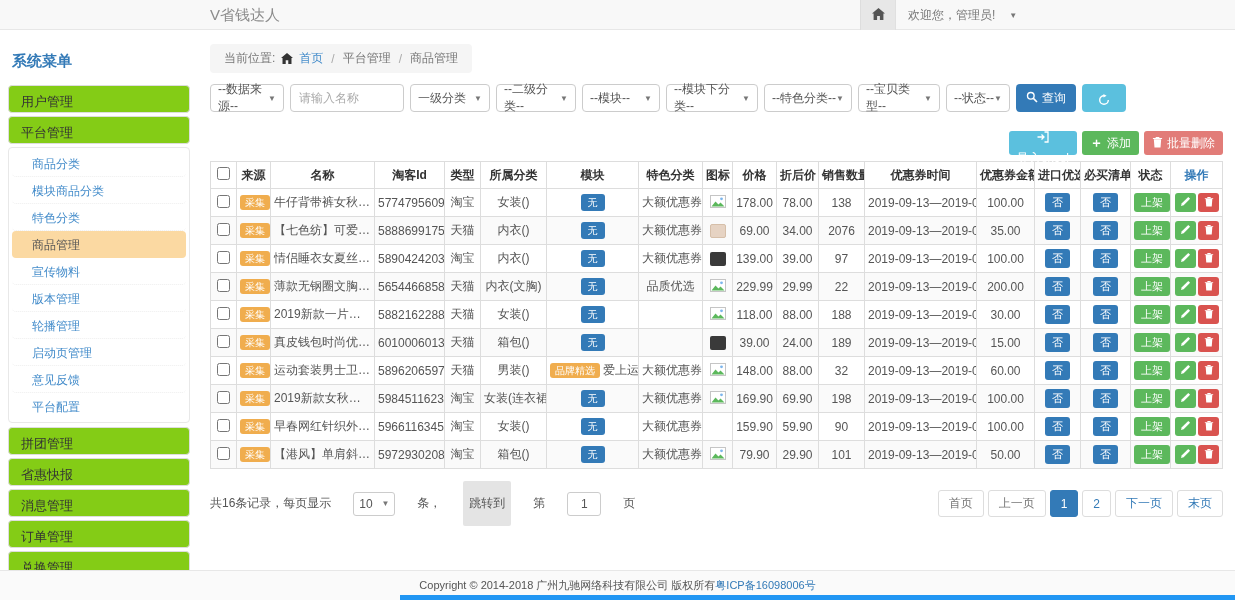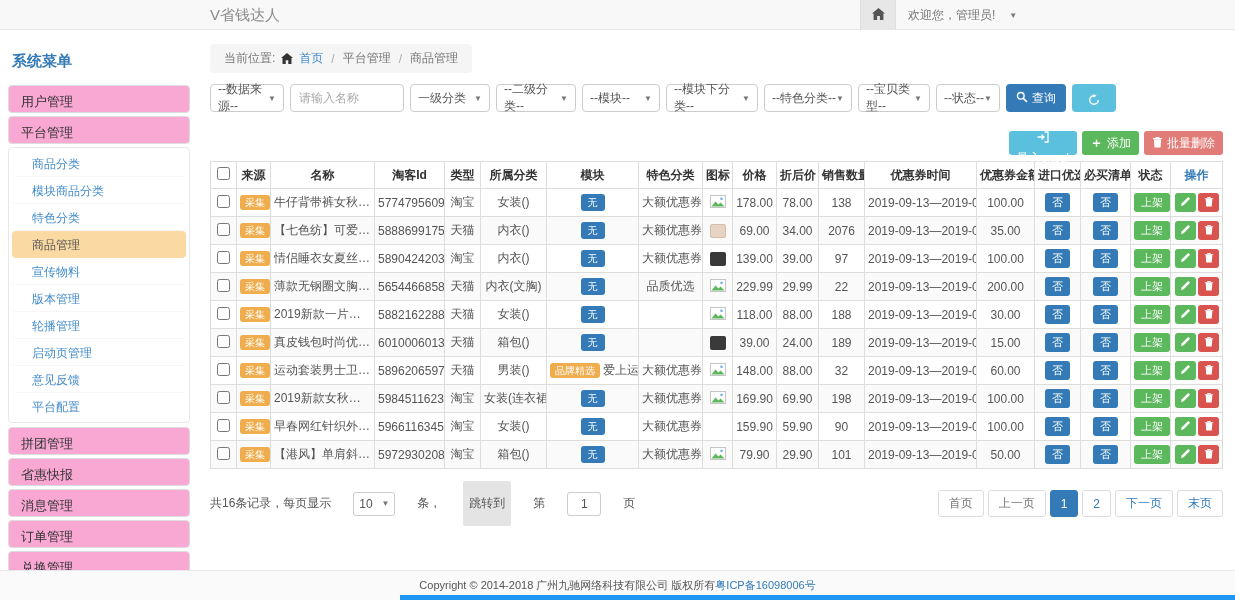--- a/index.html
+++ b/index.html
@@ -12,21 +12,21 @@
   .topbar-right { position:absolute; left:860px; top:0; height:30px; display:flex; align-items:stretch; }
   .home-btn { width:36px; background:#e7e7e7; border-left:1px solid #ddd; border-right:1px solid #e0e0e0;
     display:flex; align-items:center; justify-content:center; color:#555; cursor:pointer; }
   .welcome { display:flex; align-items:center; gap:14px; padding:12px 12px; font-size:12px; color:#777; cursor:pointer; }
   .caret-glyph { font-size:8px; color:#777; }
 
   
   .page { display:flex; height:540px; overflow:hidden; }
   .sidebar { width:182px; margin:14px 0 0 8px; flex:none; }
   .sidebar-title { color:#337ab7; font-weight:bold; font-size:15px; padding:8px 4px 14px 4px; }
-  .menu-group { background:#f9a8d4; border:1px solid #ddd; border-radius:4px; padding:7px 12px;
+  .menu-group { background:#84cc16; border:1px solid #ddd; border-radius:4px; padding:7px 12px;
     margin-bottom:3px; font-size:13px; color:#333; cursor:pointer; height:28px; }
   .submenu { background:#fff; border:1px solid #e8e8e8; border-radius:4px; margin-bottom:4px; padding:2px 3px; }
   .submenu-item { padding:6px 8px 6px 20px; font-size:12px; color:#428bca; cursor:pointer;
     border-bottom:1px dotted #eee; border-radius:4px; height:27px; }
   .submenu-item:last-child { border-bottom:none; }
   .submenu-item.active { background:#fbd9a2; color:#555; border-bottom:1px solid transparent; }
 
   .main { flex:1; margin:14px 13px 0 20px; }
 
   
@@ -177,21 +177,21 @@
             <span class="caret-glyph">▼</span>
           </div><div class="f-select" style="width: 78px;">
             <span>--模块--</span>
             <span class="caret-glyph">▼</span>
           </div><div class="f-select" style="width: 92px;">
             <span>--模块下分类--</span>
             <span class="caret-glyph">▼</span>
           </div><div class="f-select" style="width: 88px;">
             <span>--特色分类--</span>
             <span class="caret-glyph">▼</span>
-          </div><div class="f-select" style="width: 72px;">
+          </div><div class="f-select" style="width: 82px;">
             <span>--宝贝类型--</span>
             <span class="caret-glyph">▼</span>
           </div><div class="f-select" style="width: 64px;">
             <span>--状态--</span>
             <span class="caret-glyph">▼</span>
           </div></div>
       <button class="btn btn-primary">
         <span>
           <svg width="12" height="12" viewBox="0 0 12 12">
               <circle cx="4.8" cy="4.8" r="3.3" stroke="#fff" fill="none" stroke-width="1.4"></circle>

